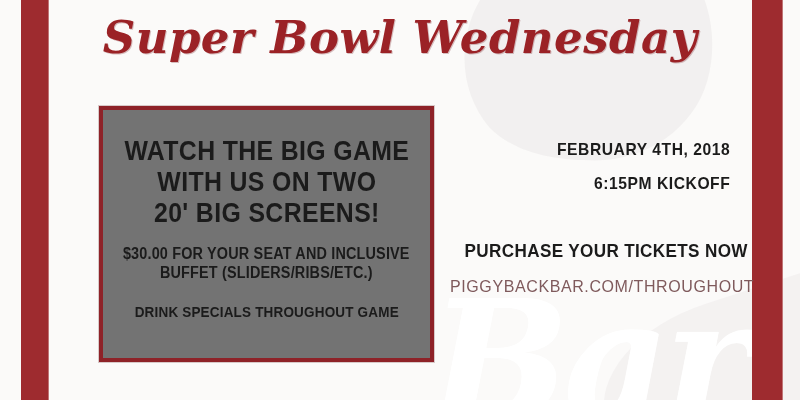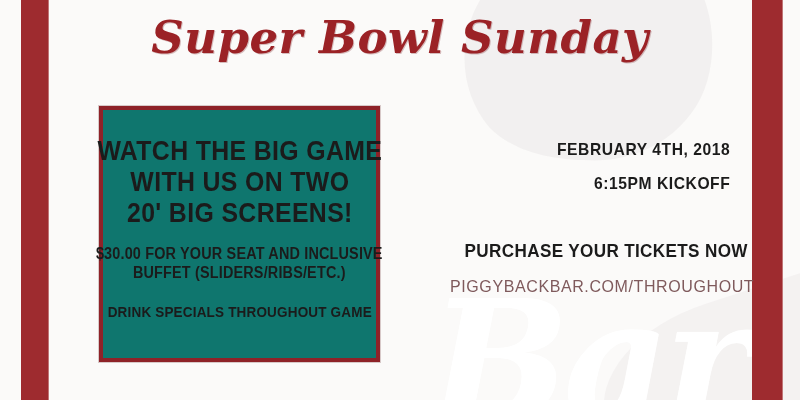--- a/index.html
+++ b/index.html
@@ -90,24 +90,24 @@
     letter-spacing: 0.5px;
     text-shadow: 1px 1px 0 rgba(120,30,35,0.28);
     white-space: nowrap;
   }
 
   
   .box {
     position: absolute;
     left: 99px;
     top: 106px;
-    width: 281px;
+    width: 335px;
     height: 256px;
     box-sizing: border-box;
-    background: #0f766e;
+    background: #737373;
     border: 4px solid #8e2228;
     outline: 1px solid #d8c9c9;
     display: flex;
     flex-direction: column;
     align-items: center;
     justify-content: flex-start;
     padding-top: 26px;
   }
   .headline {
     text-align: center;
@@ -195,21 +195,21 @@
                C80 78 66 88 50 88 C38 88 26 86 18 78 Z
                M30 26 L22 8 L44 18 Z
                M70 26 L82 8 L86 30 Z" fill="#e9e7e7" opacity="0.9"></path>
     </svg>
     <div class="wm-script">Bar</div>
   </div>
 
   <div class="stripe stripe-left"></div>
   <div class="stripe stripe-right"></div>
 
-  <div class="title">Super Bowl Sunday</div>
+  <div class="title">Super Bowl Wednesday</div>
 
   <div class="box">
     <div class="headline">
       <div>WATCH THE BIG GAME</div>
       <div>WITH US ON TWO</div>
       <div>20' BIG SCREENS!</div>
     </div>
     <div class="sub">
       <div>$30.00 FOR YOUR SEAT AND INCLUSIVE</div>
       <div>BUFFET (SLIDERS/RIBS/ETC.)</div>

